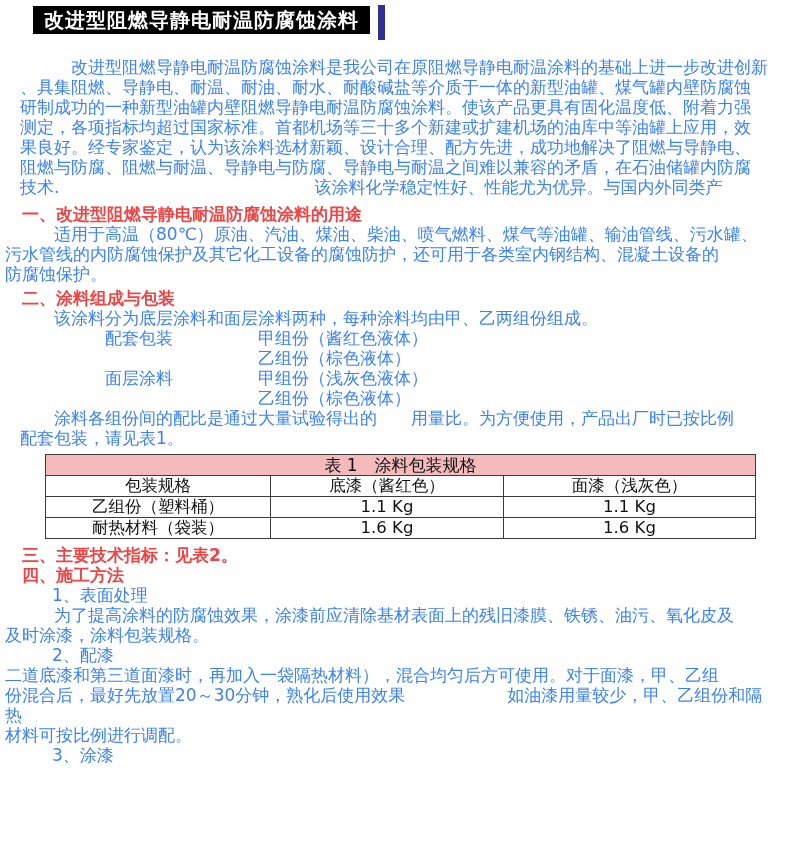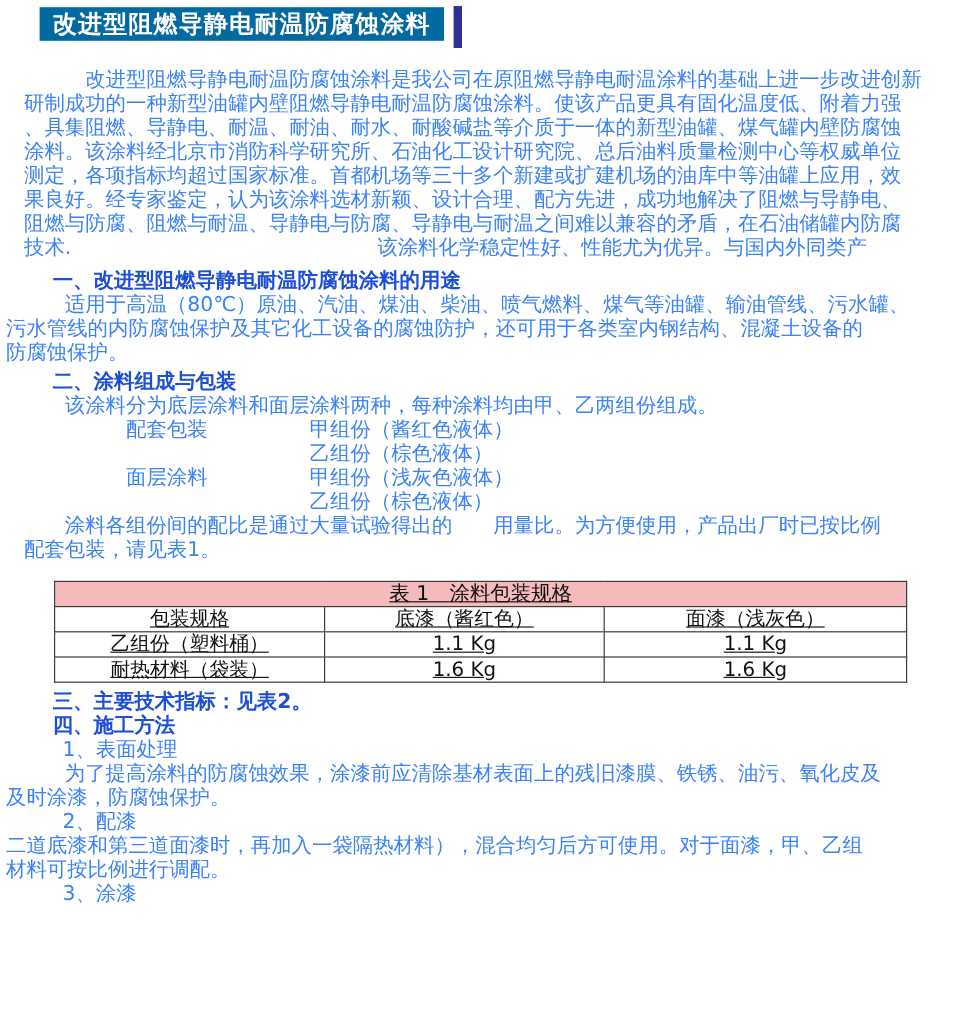--- a/index.html
+++ b/index.html
@@ -6,40 +6,40 @@
   body{
     width:796px;height:853px;overflow:hidden;background:#ffffff;
     font-family:"DejaVu Sans",sans-serif;
     color:#1b1b1b;
     -webkit-font-smoothing:antialiased;
   }
   .page{position:relative;width:796px;height:853px;padding:5px 26px 0 20px;box-sizing:border-box;}
   
   .titlebar-row{display:flex;align-items:flex-start;margin-left:13px;height:36px;}
   .titlebar{
-    background:#0369a1;color:#ffffff;font-weight:bold;font-size:20px;
+    background:#000000;color:#ffffff;font-weight:bold;font-size:20px;
     line-height:28px;height:28px;padding:0 11px;letter-spacing:1px;margin-top:1px;
     white-space:nowrap;
   }
   .accent{background:#2e3192;width:7px;height:35px;margin-left:8px;}
   
   .para{margin-top:16px;}
   .line{
     font-size:17px;line-height:20px;white-space:pre-wrap;
     color:#3b82f6;
   }
-  .head{font-weight:bold;margin-left:24px;color:#1d4ed8;}
+  .head{font-weight:bold;margin-left:2px;color:#ef4444;}
   .hang{margin-left:-15px;}
   .sub{margin-left:32px;}
   .sec{margin-top:7px;}
   .sec2{margin-top:4px;}
   
   .ptable{
-    border-collapse:collapse;margin:16px 0 0 25px;width:710px;
-    font-size:16.5px;table-layout:fixed;text-decoration:underline;
+    border-collapse:collapse;margin:6px 0 0 25px;width:710px;
+    font-size:16.5px;table-layout:fixed;
   }
   .ptable th,.ptable td{
     border:1px solid #3c3c3c;text-align:center;padding:0;
     height:20px;line-height:20px;font-weight:normal;color:#111;
     overflow:hidden;
   }
   .ptitle{
     background:#f5babc;font-weight:bold;font-size:17px;
     height:25px;line-height:25px;color:#000;
   }
@@ -52,25 +52,24 @@
 
   <div class="titlebar-row">
     <div class="titlebar">改进型阻燃导静电耐温防腐蚀涂料</div>
     <div class="accent"></div>
   </div>
 
   <div class="para">
 
       <div class="line">　　　改进型阻燃导静电耐温防腐蚀涂料是我公司在原阻燃导静电耐温涂料的基础上进一步改进创新</div>
 
+      <div class="line">、具集阻燃、导静电、耐温、耐油、耐水、耐酸碱盐等介质于一体的新型油罐、煤气罐内壁防腐蚀</div>
+
       <div class="line">研制成功的一种新型油罐内壁阻燃导静电耐温防腐蚀涂料。使该产品更具有固化温度低、附着力强</div>
 
-      <div class="line">、具集阻燃、导静电、耐温、耐油、耐水、耐酸碱盐等介质于一体的新型油罐、煤气罐内壁防腐蚀</div>
-
-      <div class="line">涂料。该涂料经北京市消防科学研究所、石油化工设计研究院、总后油料质量检测中心等权威单位</div>
 
       <div class="line">测定，各项指标均超过国家标准。首都机场等三十多个新建或扩建机场的油库中等油罐上应用，效</div>
 
       <div class="line">果良好。经专家鉴定，认为该涂料选材新颖、设计合理、配方先进，成功地解决了阻燃与导静电、</div>
 
       <div class="line">阻燃与防腐、阻燃与耐温、导静电与防腐、导静电与耐温之间难以兼容的矛盾，在石油储罐内防腐</div>
 
       <div class="line">技术.　　　　　　　　　　　　　　　该涂料化学稳定性好、性能尤为优异。与国内外同类产</div>
 
     </div>
@@ -149,27 +148,28 @@
 
   <div class="sec" style="margin-top:0;">
     <div class="line head">四、施工方法</div>
     <div>
 
         <div class="line sub">1、表面处理</div>
 
         <div class="line">　　为了提高涂料的防腐蚀效果，涂漆前应清除基材表面上的残旧漆膜、铁锈、油污、氧化皮及</div>
 
 
-        <div class="line hang">及时涂漆，防腐蚀保护。</div>
+        <div class="line hang">及时涂漆，涂料包装规格。</div>
 
         <div class="line sub">2、配漆</div>
 
 
         <div class="line hang">二道底漆和第三道面漆时，再加入一袋隔热材料），混合均匀后方可使用。对于面漆，甲、乙组</div>
 
+        <div class="line hang">份混合后，最好先放置20～30分钟，熟化后使用效果　　　　　　如油漆用量较少，甲、乙组份和隔热</div>
 
         <div class="line hang">材料可按比例进行调配。</div>
 
         <div class="line sub">3、涂漆</div>
 
       </div>
   </div>
 
 </div>
 

